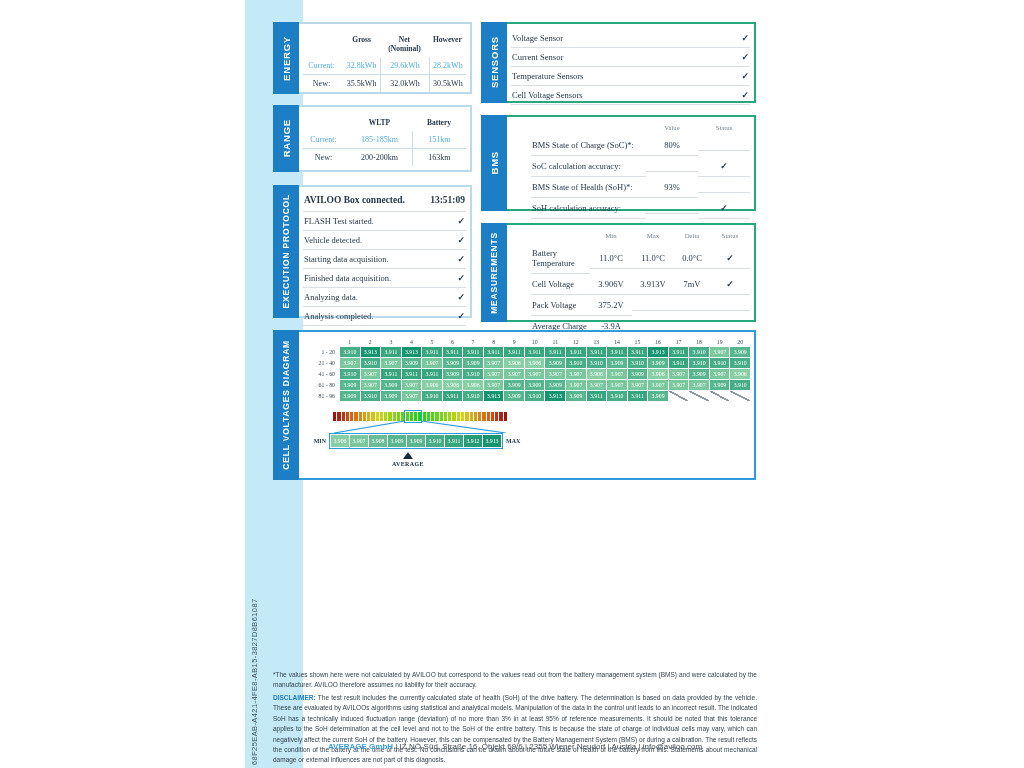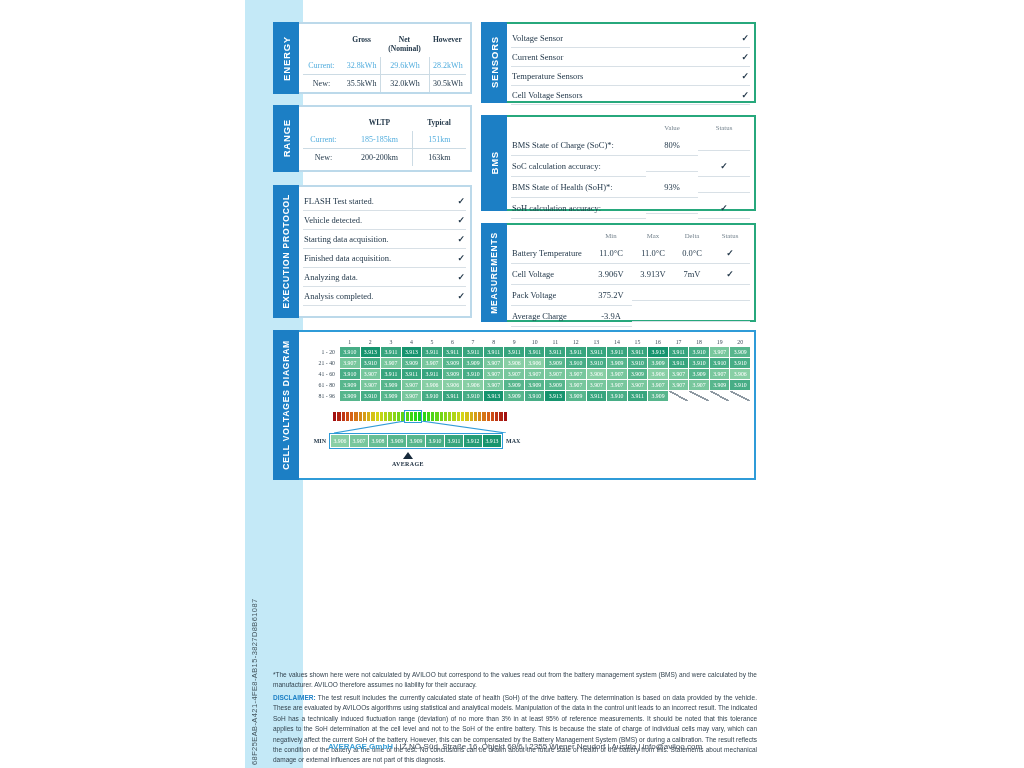--- a/index.html
+++ b/index.html
@@ -29,21 +29,21 @@
   .sep-left{ border-left:1px solid #ccdbe4; }
 
   
   .crow{ display:flex; justify-content:space-between; align-items:center; border-bottom:1px solid var(--line); padding:4px 1px; font-size:8.5px; color:var(--dark-text); }
   .check{ font-weight:bold; font-size:9px; color:var(--dark-text); }
 
   
   .phead{ display:flex; justify-content:space-between; align-items:center; font-weight:bold; font-size:9.5px; color:var(--dark-text); padding:3px 1px 6px; border-bottom:1px solid var(--line); }
 
   
-  .gtab{ display:grid; font-size:8.5px; color:var(--dark-text); align-items:center; }
+  .gtab{ display:grid; font-size:8.5px; color:var(--dark-text); align-items:center;margin-left:20px; }
   .ghead{ font-size:6.8px; color:var(--muted-text); text-align:center; padding:2px 0 4px; }
   .gcell{ padding:5px 1px; border-bottom:1px solid var(--line); }
   .gval{ text-align:center; }
 
   
   .cv-grid{ display:grid; grid-template-columns:36px repeat(20,1fr); gap:1px; font-size:5.8px; margin-top:2px; }
   .cv-colh{ text-align:center; color:#3c4c59; padding-bottom:1px; }
   .cv-rowl{ text-align:right; padding-right:4px; color:#3c4c59; line-height:10px; }
   .cv-cell{ height:10px; line-height:10px; text-align:center; color:#fff; }
   .cv-slash{ height:10px; background:
@@ -123,21 +123,21 @@
 </div>
 
 <div class="panel" style="left:273px; top:105px; width:199px; height:67px;">
   <div class="pbar">
     <span class="vtext">RANGE</span>
   </div>
   <div class="pbody">
     <div class="kvt" id="range-table" style="grid-template-columns:44px 1.2fr 1fr;">
         <div class="kcell"></div>
         <div class="kcell khdr">WLTP</div>
-        <div class="kcell khdr">Typical</div>
+        <div class="kcell khdr">Battery</div>
         <div class="kcell klbl cur">Current:</div>
         <div class="kcell cur">185-185km</div>
         <div class="kcell cur sep-left">151km</div>
         <div class="kcell klbl newr sep-top">New:</div>
         <div class="kcell newr sep-top">200-200km</div>
         <div class="kcell newr sep-top sep-left">163km</div>
       </div>
   </div>
 </div>
 
@@ -164,20 +164,24 @@
         <div class="gcell gval check">✓</div>
       </div>
   </div>
 </div>
 
 <div class="panel" style="left:273px; top:185px; width:199px; height:133px;">
   <div class="pbar">
     <span class="vtext" style="font-size:8.5px;">EXECUTION PROTOCOL</span>
   </div>
   <div class="pbody">
+    <div class="phead">
+      <span>AVILOO Box connected.</span>
+      <span>13:51:09</span>
+    </div>
     <div id="protocol-list">
         <div class="crow">
           <span>FLASH Test started.</span>
           <span class="check">✓</span>
         </div>
         <div class="crow">
           <span>Vehicle detected.</span>
           <span class="check">✓</span>
         </div>
         <div class="crow">

